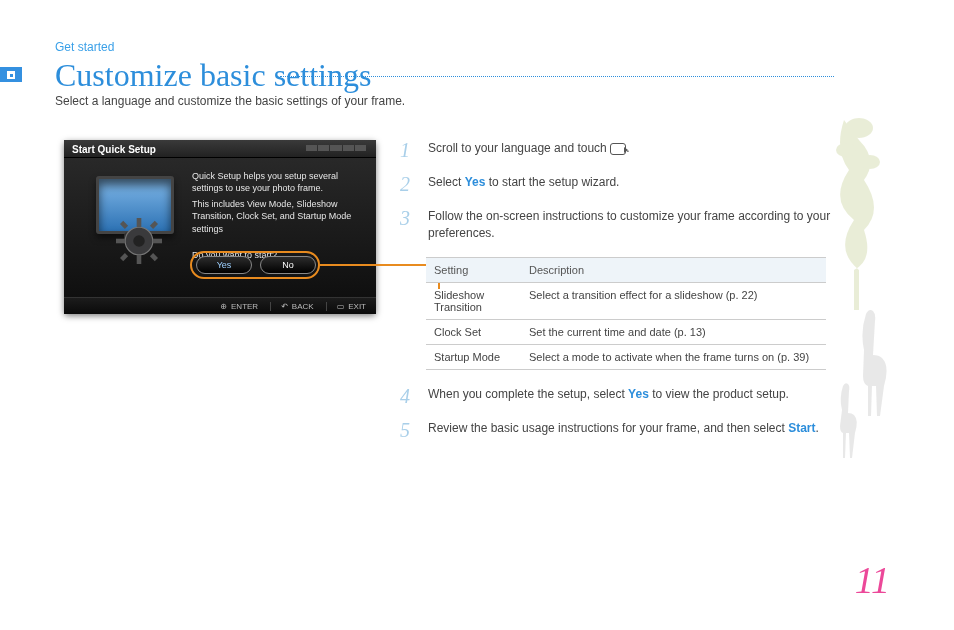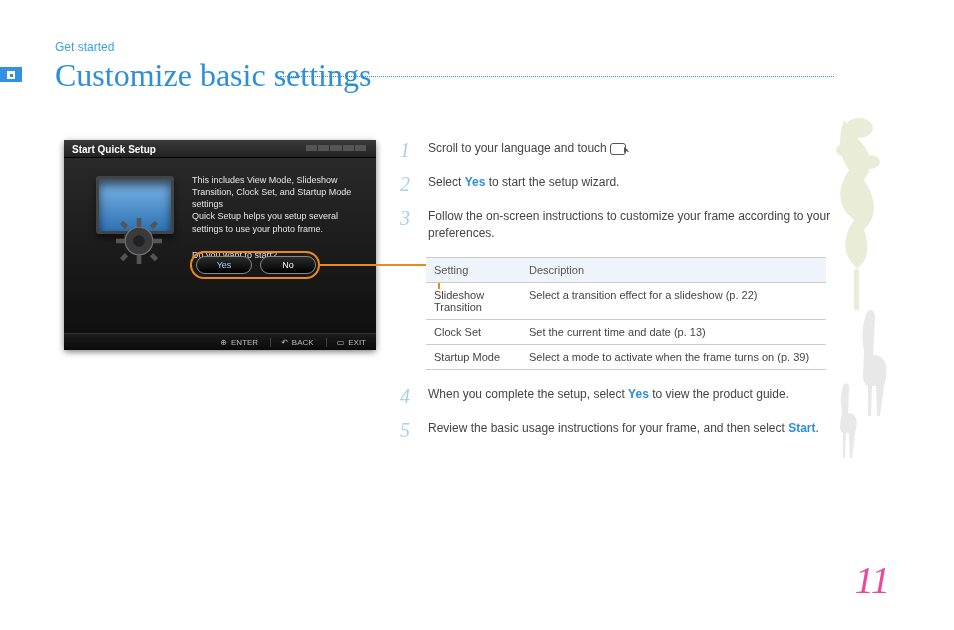--- a/index.html
+++ b/index.html
@@ -5,21 +5,21 @@
   * { box-sizing: border-box; margin: 0; padding: 0; }
   html, body { width: 954px; height: 630px; font-family: Arial, Helvetica, sans-serif; font-size: 12px; color: #333; background: #fff; }
   .page { position: relative; width: 954px; height: 630px; overflow: hidden; background: #fff; }
   .side-tab { position: absolute; left: 0; top: 67px; width: 22px; height: 15px; background: #3490e0; display: flex; align-items: center; justify-content: center; }
   .side-tab .sq { width: 8px; height: 8px; background: #fff; position: relative; }
   .side-tab .sq::after { content:""; position:absolute; left:3px; top:3px; width:3px; height:3px; background:#3490e0;}
   .section-label { position: absolute; left: 55px; top: 40px; color: #3aa0e8; font-size: 12px; }
   .main-title { position: absolute; left: 55px; top: 57px; font-family: "Times New Roman", Georgia, serif; font-size: 32px; color: #2d8edb; font-weight: normal; }
   .title-rule { position: absolute; left: 280px; top: 76px; right: 120px; height: 1px; border-top: 1px dotted #2d8edb; }
   .intro { position: absolute; left: 55px; top: 92px; font-size: 12px; line-height: 1.5; color: #444; }
-  .screenshot { position: absolute; left: 64px; top: 140px; width: 312px; height: 210px; background: linear-gradient(#2c2c2c,#0c0c0c); border-radius: 4px; box-shadow: 0 2px 6px rgba(0,0,0,.5); color:#ddd; }
+  .screenshot { position: absolute; left: 64px; top: 140px; width: 312px; height: 174px; background: linear-gradient(#2c2c2c,#0c0c0c); border-radius: 4px; box-shadow: 0 2px 6px rgba(0,0,0,.5); color:#ddd; }
   .sh-title { position:absolute; left:8px; top:4px; font-size:10px; color:#fff; font-weight: bold; }
   .sh-title-bar { position:absolute; left:0; top:0; right:0; height:18px; background:linear-gradient(#3a3a3a,#222); border-bottom:1px solid #000;}
   .sh-seg { position:absolute; right:10px; top:5px; width:60px; height:6px; display:flex; gap:1px;}
   .sh-seg span{ flex:1; background:#555;}
   .sh-body-text { position:absolute; left:128px; top:30px; right:12px; font-size:9px; line-height:1.35; color:#e6e6e6; }
   .sh-device { position:absolute; left:10px; top:30px; width:110px; height:90px; }
   .sh-device .screen { position:absolute; left:22px; top:6px; width:78px; height:58px; background:linear-gradient(#7fb7e8,#2d72b4); border:3px solid #444; border-radius:3px; box-shadow:0 6px 10px rgba(0,0,0,.6) inset, 0 4px 6px rgba(0,0,0,.5);}
   .sh-device .stand { position:absolute; left:50px; top:62px; width:26px; height:10px; background:#333; border-radius:4px;}
   .sh-device .gear { position:absolute; left:42px; top:48px; width:46px; height:46px;}
   .sh-buttons { position:absolute; left:132px; top:116px; display:flex; gap:8px; }
@@ -54,20 +54,21 @@
   <div class="side-tab">
       <div class="sq"></div>
     </div>
 
   <div class="section-label">Get started</div>
 
   <div class="main-title">Customize basic settings</div>
   <div class="title-rule"></div>
 
   <div class="intro">
+    <div>Select a language and customize the basic settings of your frame.</div>
   </div>
 
   <div class="screenshot">
     <div class="sh-title-bar"></div>
     <div class="sh-title">Start Quick Setup</div>
     <div class="sh-seg">
         <span></span>
         <span></span>
         <span></span>
         <span></span>
@@ -87,22 +88,22 @@
             <rect x="4" y="4" width="6" height="4" transform="rotate(45 7 6)"></rect>
             <rect x="30" y="4" width="6" height="4" transform="rotate(-45 33 6)"></rect>
             <rect x="4" y="32" width="6" height="4" transform="rotate(-45 7 34)"></rect>
             <rect x="30" y="32" width="6" height="4" transform="rotate(45 33 34)"></rect>
           </g>
         <circle cx="20" cy="20" r="5" fill="#222"></circle>
       </svg>
     </div>
 
     <div class="sh-body-text">
+      <div>Quick Setup helps you setup several settings to use your photo frame.</div>
       <div style="margin-top:4px">This includes View Mode, Slideshow Transition, Clock Set, and Startup Mode settings</div>
-      <div>Quick Setup helps you setup several settings to use your photo frame.</div>
       <div style="margin-top:14px">Do you want to start?</div>
     </div>
 
     <div class="sh-buttons">
       <div class="sh-btn yes">Yes</div>
       <div class="sh-btn">No</div>
     </div>
     <div class="sh-ring"></div>
     <div class="sh-ring-line"></div>
 
@@ -164,21 +165,21 @@
           <td>Select a mode to activate when the frame turns on (p. 39)</td>
         </tr>
       </tbody>
     </table>
 
     <div style="height:16px"></div>
 
     <div class="step">
       <div class="step-num">4</div>
       <div class="step-text">
-        <span>When you complete the setup, select </span><span class="bold">Yes</span><span> to view the product guide.</span>
+        <span>When you complete the setup, select </span><span class="bold">Yes</span><span> to view the product setup.</span>
       </div>
     </div>
 
     <div class="step">
       <div class="step-num">5</div>
       <div class="step-text">
         <span>Review the basic usage instructions for your frame, and then select </span><span class="bold">Start</span><span>.</span>
       </div>
     </div>
 

